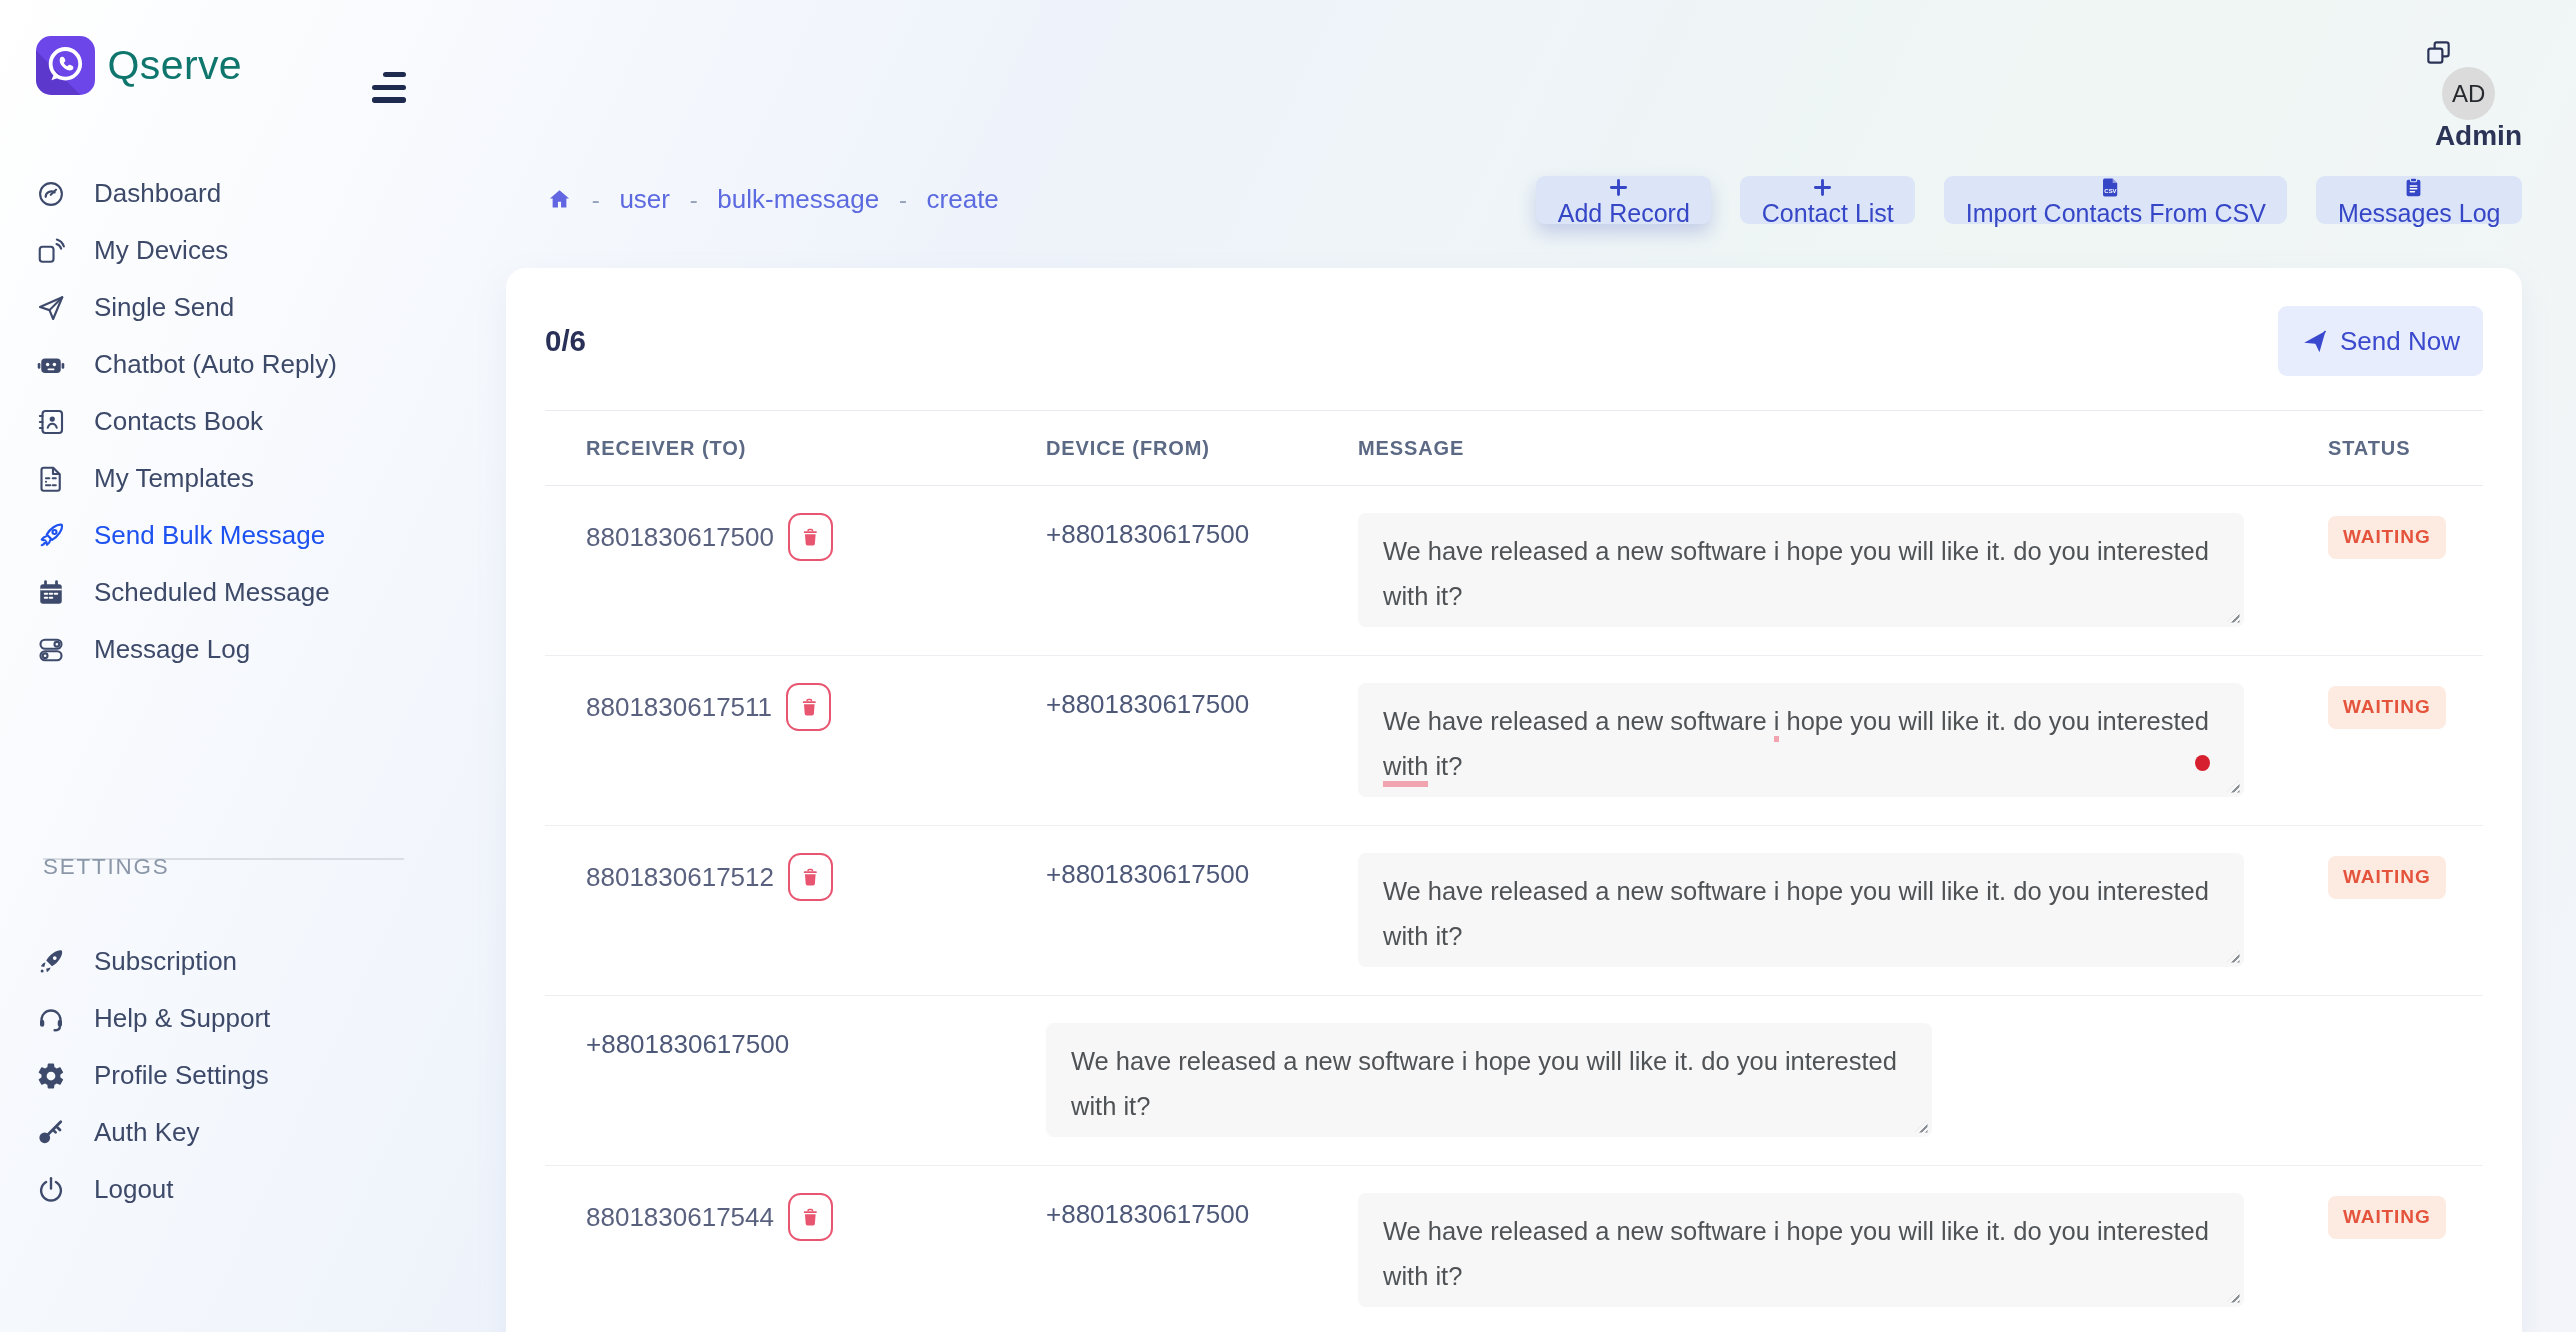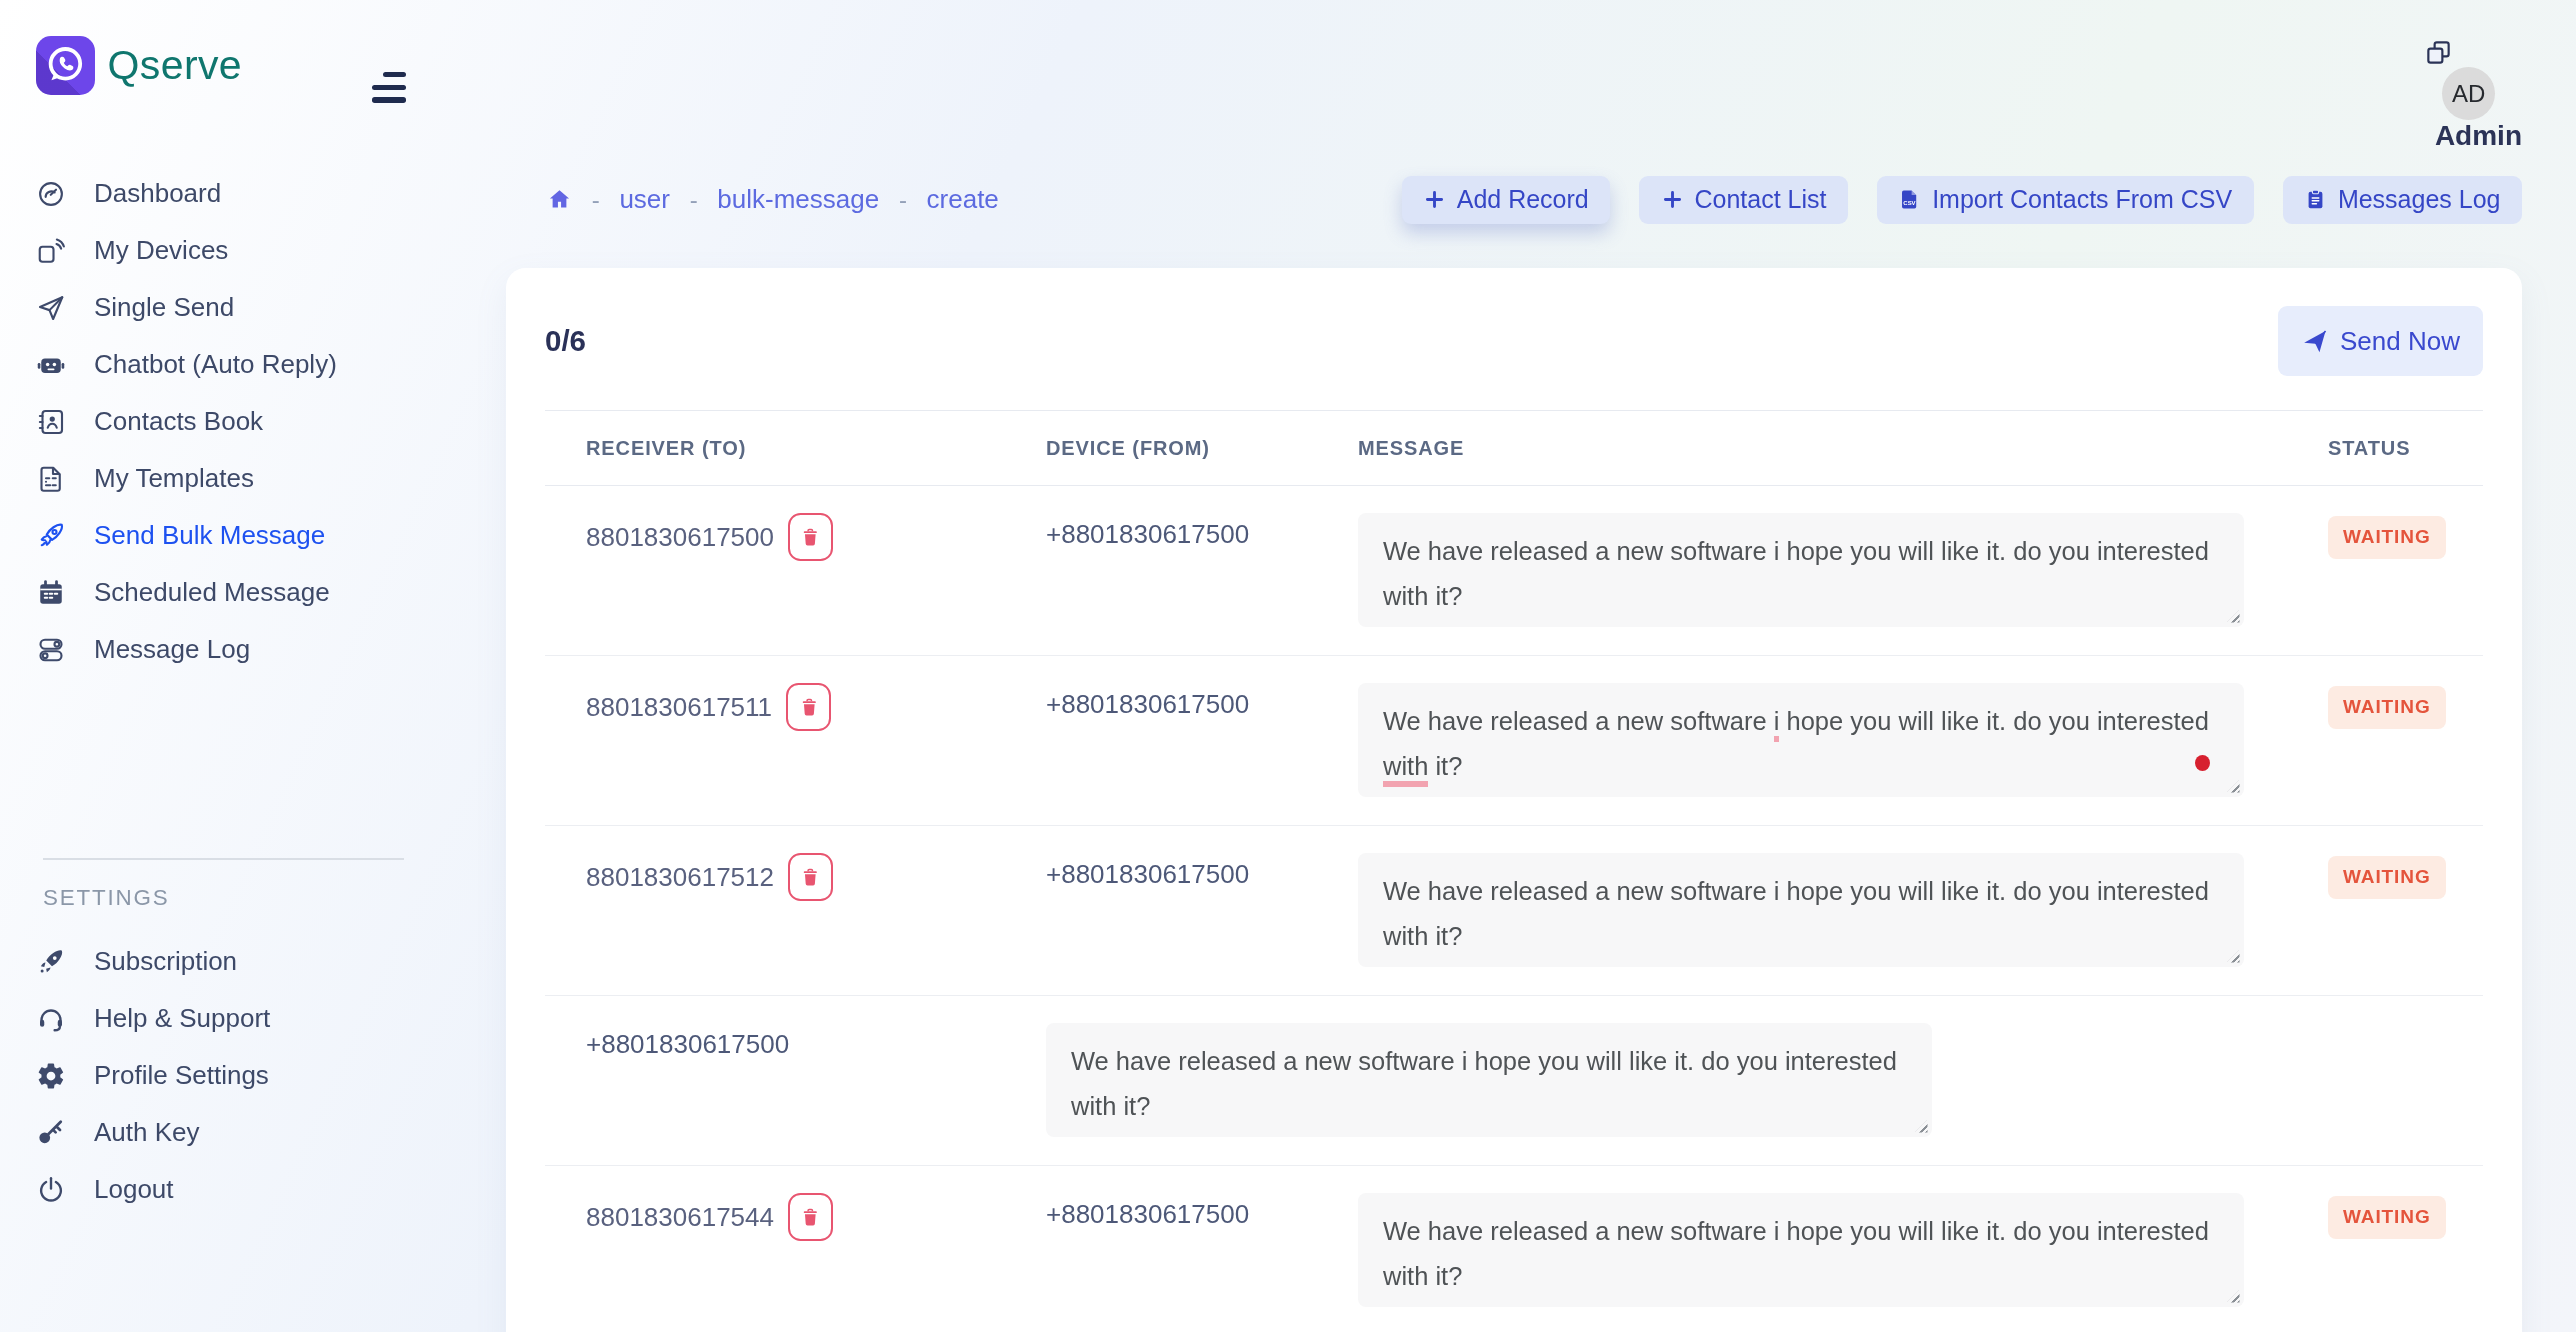--- a/index.html
+++ b/index.html
@@ -25,42 +25,42 @@
 
   .nav { position:absolute; left:0; top:165px; width:100%;text-align:center; }
   .nav-item { display:flex; align-items:center; height:57px; padding-left:36px; cursor:pointer; color:#3d4968; }
   .nav-item .nicon { width:30px; height:30px; flex:0 0 30px; color:#3e4a6b; }
   .nav-item .nicon svg{ width:30px; height:30px; }
   .nav-item .nlabel { margin-left:28px; font-size:26px; }
   .nav-item.active { color:#1d51f0; }
   .nav-item.active .nicon { color:#1d51f0; }
 
   .side-divider { position:absolute; left:43px; top:858px; width:361px; height:1.8px; background:#d9dee5; }
-  .settings-title { position:absolute; left:43px; top:885px; font-size:22.4px; letter-spacing:1.8px; color:#8b97a8; }
+  .settings-title { position:absolute; left:43px; top:854px; font-size:22.4px; letter-spacing:1.8px; color:#8b97a8; }
   .nav.settings { top:933px; }
 
   
   .topbar-right { position:absolute; top:38px; right:54px; display:flex; align-items:center;flex-direction:column; }
   .copy-btn { width:29px; height:29px; color:#2a3356; cursor:pointer; margin-right:61px; }
   .copy-btn svg{ width:29px; height:29px; }
   .avatar { width:53px; height:53px; border-radius:50%; background:#dbdbdb; display:flex; align-items:center; justify-content:center; font-size:24px; color:#26292e; }
   .user-name { margin-left:19.7px; font-size:28px; font-weight:700; color:#2b3357; }
 
   
   .main { position:absolute; left:506px; top:172px; width:2016px; }
   .crumb-row { display:flex; align-items:center; justify-content:space-between; height:55px; }
   .breadcrumb { display:flex; align-items:center; margin-left:41px; font-size:26px; color:#5c6ae0; }
   .breadcrumb .home-icon{ width:25px; height:25px; color:#6266e3; cursor:pointer; }
   .breadcrumb .home-icon svg{ width:25px; height:25px; }
   .breadcrumb .sep { color:#93a0b8; margin:0 19.7px; font-size:24px; }
   .breadcrumb a { color:#5c6ae0; text-decoration:none; cursor:pointer; }
 
   .actions { display:flex; align-items:center; }
   .action-btn { display:flex; align-items:center; height:48px; padding:0 21.5px; margin-left:29px; border:none;
-    border-radius:9px; background:#dce4f8; color:#3546c6; font-size:25px; font-family:inherit; cursor:pointer; }
+    border-radius:9px; background:#dce4f8; color:#3546c6; font-size:25px; font-family:inherit; cursor:pointer;flex-direction:column; }
   .action-btn:first-child{ box-shadow:0 9px 18px rgba(96,116,200,.30); }
   .action-btn .aicon{ width:23px; height:23px; margin-right:10.7px; color:#3546c6; }
   .action-btn .aicon svg{ width:23px; height:23px; }
 
   
   .card { margin-top:41px; background:#ffffff; border-radius:19.7px 19.7px 0 0; height:1127px;
     box-shadow:0 12.5px 32px rgba(125,145,185,.10); padding:0 39px; }
   .card-header { display:flex; align-items:center; justify-content:space-between; padding:38px 0 34px; border-bottom:1.8px solid #e7eaf0; }
   .counter { font-size:29.5px; font-weight:700; color:#2a3158; }
   .send-btn { display:flex; align-items:center; height:70px; padding:0 23px; border:none; border-radius:9px;

